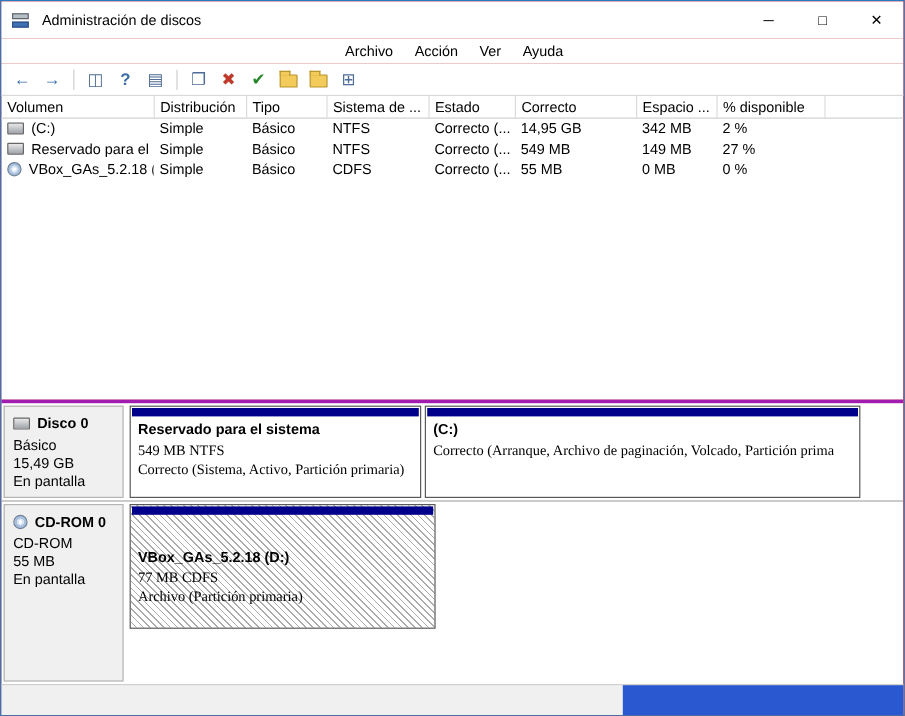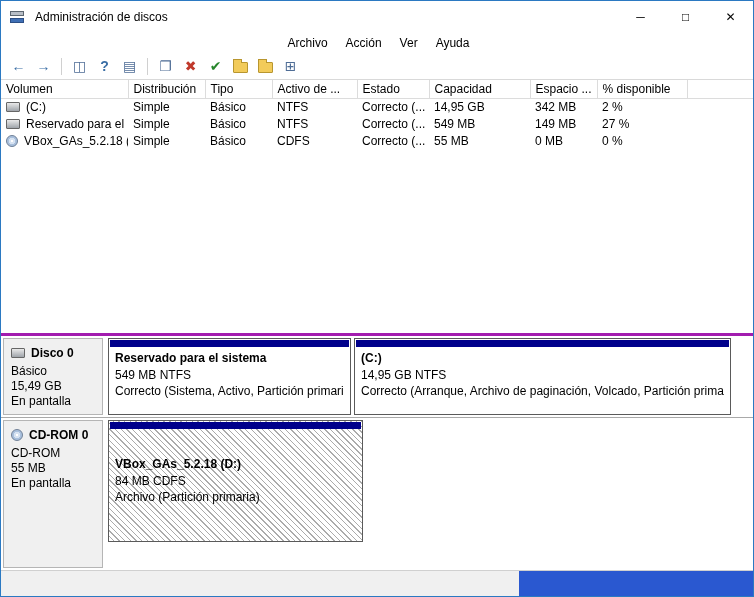--- a/index.html
+++ b/index.html
@@ -62,24 +62,24 @@
   .disk-info { flex:0 0 100px; width:100px; background:#f0f0f0; border:1px solid #b5b5b5;
                padding:7px 7px 0 7px; margin-right:5px; }
   .di-name-row { display:flex; align-items:center; gap:6px; margin-bottom:4px; }
   .di-name { font-weight:bold; }
   .di-line { line-height:15px; }
   .parts { flex:1; display:flex; gap:3px; padding-right:36px; }
   .part { border:1px solid #5a5a5a; background:#fff; display:flex; flex-direction:column; overflow:hidden; }
   .part-strip { height:7px; background:#00008b; margin:1px 1px 0 1px; flex:0 0 7px; }
   .part-body { padding:3px 6px 0 6px; }
   .part-title { font-weight:bold; line-height:17px; white-space:nowrap; overflow:hidden; }
-  .part-line { line-height:16px; white-space:nowrap; overflow:hidden; }
+  .part-line { line-height:16px; white-space:nowrap; overflow:hidden;font-family:Liberation Serif, serif; }
   .part-reserved { flex:0 0 243px; width:243px; }
   .part-cdrive { flex:1; }
-  .part-cd { flex:0 0 255px; width:255px; height:122px; align-self:flex-start;
+  .part-cd { flex:0 0 255px; width:255px; height:104px; align-self:flex-start;
              background:repeating-linear-gradient(45deg, #ffffff 0 3px, #ababab 3px 4px); }
   .part-cd .part-body { padding-top:27px; }
 
   
   .legend { flex:0 0 18px; background:#f0f0f0; border-top:1px solid #a9a9a9;
             display:flex; align-items:center; padding-left:8px; }
   .sw { width:11px; height:11px; border:1px solid #222; margin-right:6px; }
   .sw-unassigned { background:#000000; }
   .sw-primary { background:#00008b; }
   .legend-label { margin-right:24px; }
@@ -146,23 +146,23 @@
             <col style="width:101px">
             <col style="width:67px">
             <col style="width:90px">
             <col>
         </colgroup>
         <thead>
           <tr>
             <th>Volumen</th>
             <th>Distribución</th>
             <th>Tipo</th>
-            <th>Activo de ...</th>
+            <th>Sistema de ...</th>
             <th>Estado</th>
-            <th>Capacidad</th>
+            <th>Correcto</th>
             <th>Espacio ...</th>
             <th>% disponible</th>
             <th class="filler"></th>
           </tr>
         </thead>
         <tbody>
           <tr>
             <td>
               <span class="vol-cell">
                 <span class="disk-ico"></span>
@@ -232,21 +232,20 @@
             <div class="part-body">
               <div class="part-title">Reservado para el sistema</div>
               <div class="part-line">549 MB NTFS</div>
               <div class="part-line">Correcto (Sistema, Activo, Partición primaria)</div>
             </div>
           </div>
           <div class="part part-cdrive">
             <div class="part-strip"></div>
             <div class="part-body">
               <div class="part-title">(C:)</div>
-              <div class="part-line">14,95 GB NTFS</div>
               <div class="part-line">Correcto (Arranque, Archivo de paginación, Volcado, Partición prima</div>
             </div>
           </div>
         </div>
       </div>
 
       <div class="disk-row row-cd">
         <div class="disk-info">
           <div class="di-name-row">
             <span class="cd-ico"></span>
@@ -254,21 +253,21 @@
           </div>
           <div class="di-line">CD-ROM</div>
           <div class="di-line">55 MB</div>
           <div class="di-line">En pantalla</div>
         </div>
         <div class="parts">
           <div class="part part-cd">
             <div class="part-strip"></div>
             <div class="part-body">
               <div class="part-title">VBox_GAs_5.2.18  (D:)</div>
-              <div class="part-line">84 MB CDFS</div>
+              <div class="part-line">77 MB CDFS</div>
               <div class="part-line">Archivo (Partición primaria)</div>
             </div>
           </div>
         </div>
       </div>
 
     </div>
 
 
   </div>

